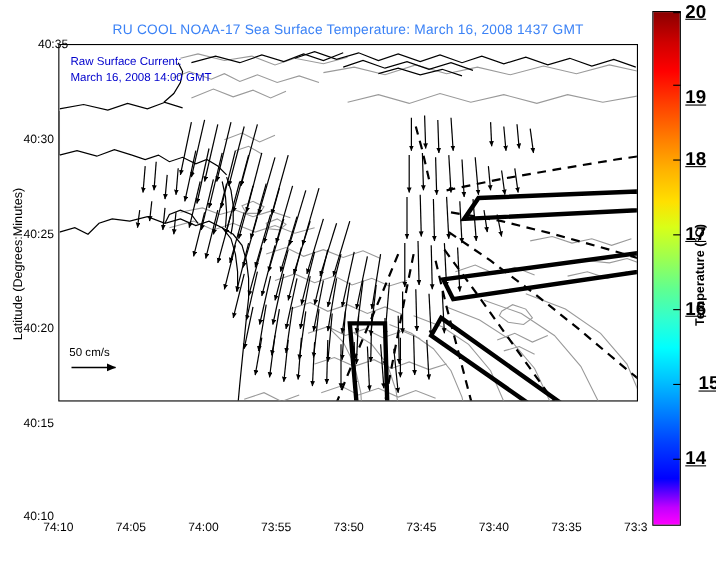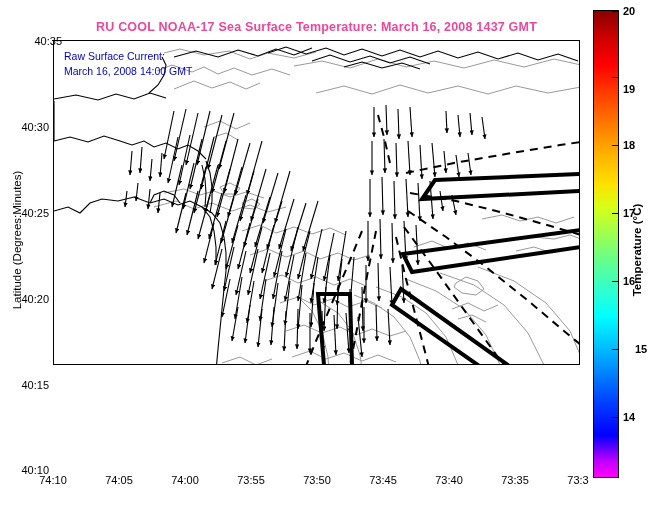--- a/index.html
+++ b/index.html
@@ -16,22 +16,22 @@
     overflow: hidden;
   }
   
   #fig-title {
     position: absolute;
     left: 53px;
     top: 20px;
     width: 527px;
     text-align: center;
     font-size: 12.5px;
-    font-weight: bold;
-    color: #ec4899;
+    font-weight: normal;
+    color: #3b82f6;
     letter-spacing: 0.2px;
     white-space: nowrap;
   }
   
   #axes {
     position: absolute;
     left: 53px;
     top: 40px;
     width: 527px;
     height: 325px;
@@ -128,24 +128,25 @@
       #ffb400 69%,
       #ff8000 75%,
       #ff4000 82%,
       #ff0000 88.5%,
       #d00000 94%,
       #8b0000 100%);
   }
   .cbtick {
     position: absolute;
     left: 623px;
-    font-size: 11px;
+    font-size: 17px;
     font-weight: bold;
     color: #000;
     transform: translateY(-50%);
+    text-decoration: underline;
   }
   .cbtickmark {
     position: absolute;
     left: 612px;
     width: 7px;
     height: 1.2px;
     background: #000;
   }
   #cbar-label {
     position: absolute;
@@ -414,20 +415,31 @@
             <path d="M398,154 L402,174"></path>
         </g>
       </g>
     </svg>
 
     <div id="annot">
       <div>Raw Surface Current:</div>
       <div>March 16, 2008 14:00 GMT</div>
     </div>
 
+    <div id="scale-key">
+      <div class="lbl">50 cm/s</div>
+      <svg width="60" height="14">
+        <defs>
+          <marker id="skh" markerWidth="7" markerHeight="7" refX="5.6" refY="2.6" orient="auto" markerUnits="strokeWidth">
+            <path d="M0,0 L6,2.6 L0,5.2 z" fill="#000"></path>
+          </marker>
+        </defs>
+        <path d="M2,7 L42,7" stroke="#000" stroke-width="1.4" fill="none" marker-end="url(#skh)"></path>
+      </svg>
+    </div>
   </div>
 
   <div class="xtick" style="left:53px;  top:474px;">74:10</div>
   <div class="xtick" style="left:119px; top:474px;">74:05</div>
   <div class="xtick" style="left:185px; top:474px;">74:00</div>
   <div class="xtick" style="left:251px; top:474px;">73:55</div>
   <div class="xtick" style="left:317px; top:474px;">73:50</div>
   <div class="xtick" style="left:383px; top:474px;">73:45</div>
   <div class="xtick" style="left:449px; top:474px;">73:40</div>
   <div class="xtick" style="left:515px; top:474px;">73:35</div>

